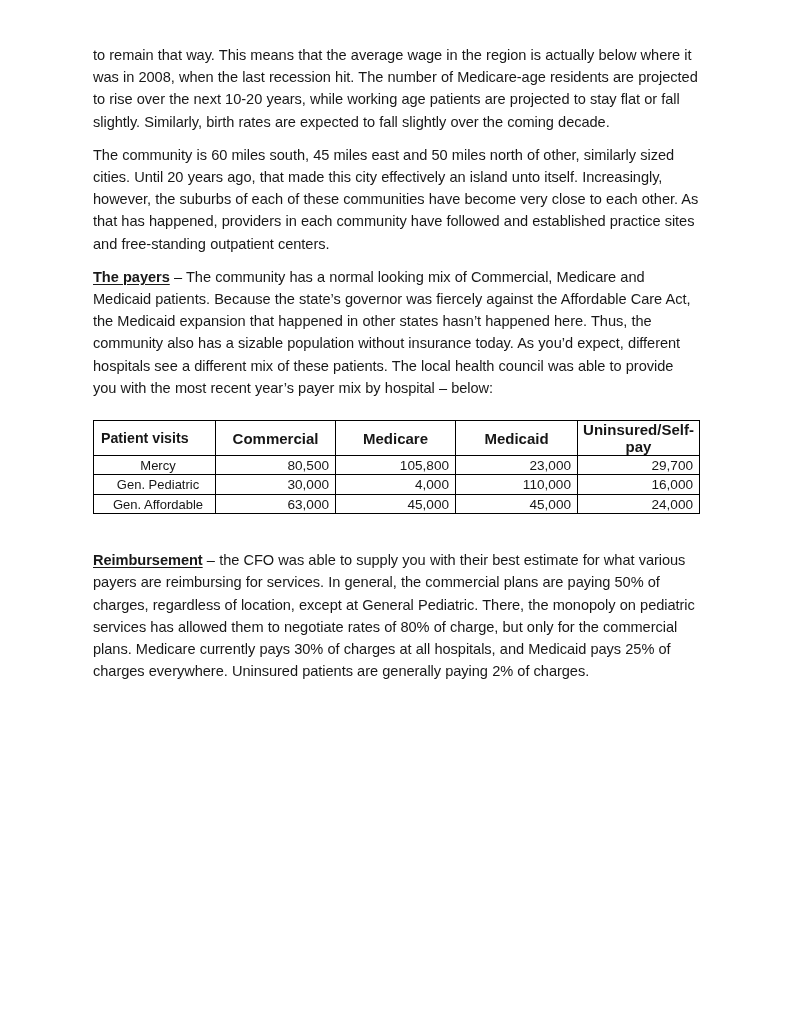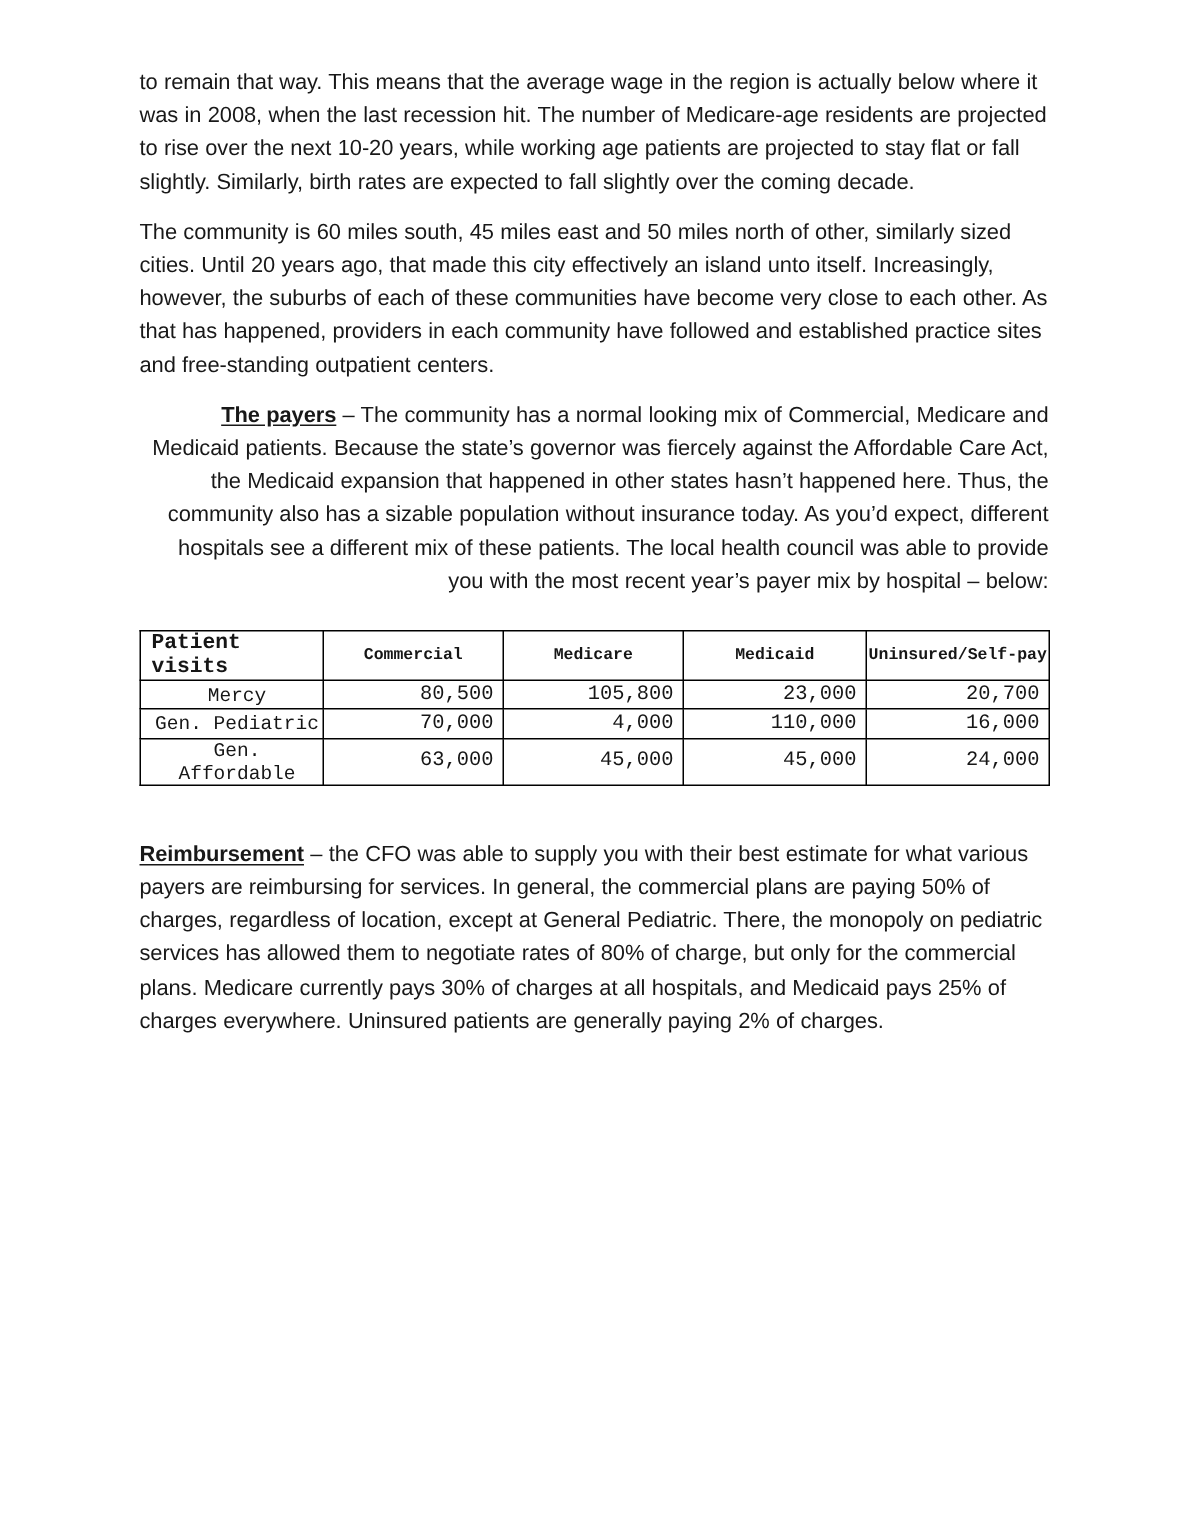--- a/index.html
+++ b/index.html
@@ -27,32 +27,30 @@
     margin: 0 0 11px 0;
     font-size: 14.6px;
     line-height: 22.2px;
     color: #181818;
     text-align: left;
     letter-spacing: -0.05px;
     word-spacing: 0.2px;
   }
   p.para.tight {
     margin-bottom: 10px;
-    text-align: right;
   }
   .lead {
     font-weight: bold;
     text-decoration: underline;
     text-underline-offset: 2px;
   }
   
   .tbl-wrap {
     margin-top: 21px;
     margin-bottom: 0;
-    font-family: Liberation Mono, monospace;
   }
   table.payer {
     border-collapse: collapse;
     width: 606px;
     table-layout: fixed;
     border: 1.6px solid #000;
     background: #fff;
   }
   table.payer col.c0 { width: 122px; }
   table.payer col.c1 { width: 120px; }
@@ -74,21 +72,21 @@
   }
   table.payer th.hdr-first {
     text-align: left;
     padding-left: 7px;
     font-size: 14.2px;
     font-weight: bold;
     height: 19px;
   }
   table.payer th.hdr {
     text-align: center;
-    font-size: 11px;
+    font-size: 15px;
     font-weight: bold;
     height: 19px;
   }
   table.payer td.rowlabel {
     text-align: center;
     padding-left: 7px;
     font-size: 13px;
     height: 18.4px;
   }
   table.payer td.num {
@@ -130,25 +128,25 @@
             <th class="hdr sep">Medicaid</th>
             <th class="hdr sep">Uninsured/Self-pay</th>
           </tr>
         </thead>
         <tbody>
           <tr>
             <td class="rowlabel">Mercy</td>
             <td class="num sep">80,500</td>
             <td class="num sep">105,800</td>
             <td class="num sep">23,000</td>
-            <td class="num sep">20,700</td>
+            <td class="num sep">29,700</td>
           </tr>
           <tr>
             <td class="rowlabel">Gen. Pediatric</td>
-            <td class="num sep">70,000</td>
+            <td class="num sep">30,000</td>
             <td class="num sep">4,000</td>
             <td class="num sep">110,000</td>
             <td class="num sep">16,000</td>
           </tr>
           <tr>
             <td class="rowlabel">Gen. Affordable</td>
             <td class="num sep">63,000</td>
             <td class="num sep">45,000</td>
             <td class="num sep">45,000</td>
             <td class="num sep">24,000</td>

